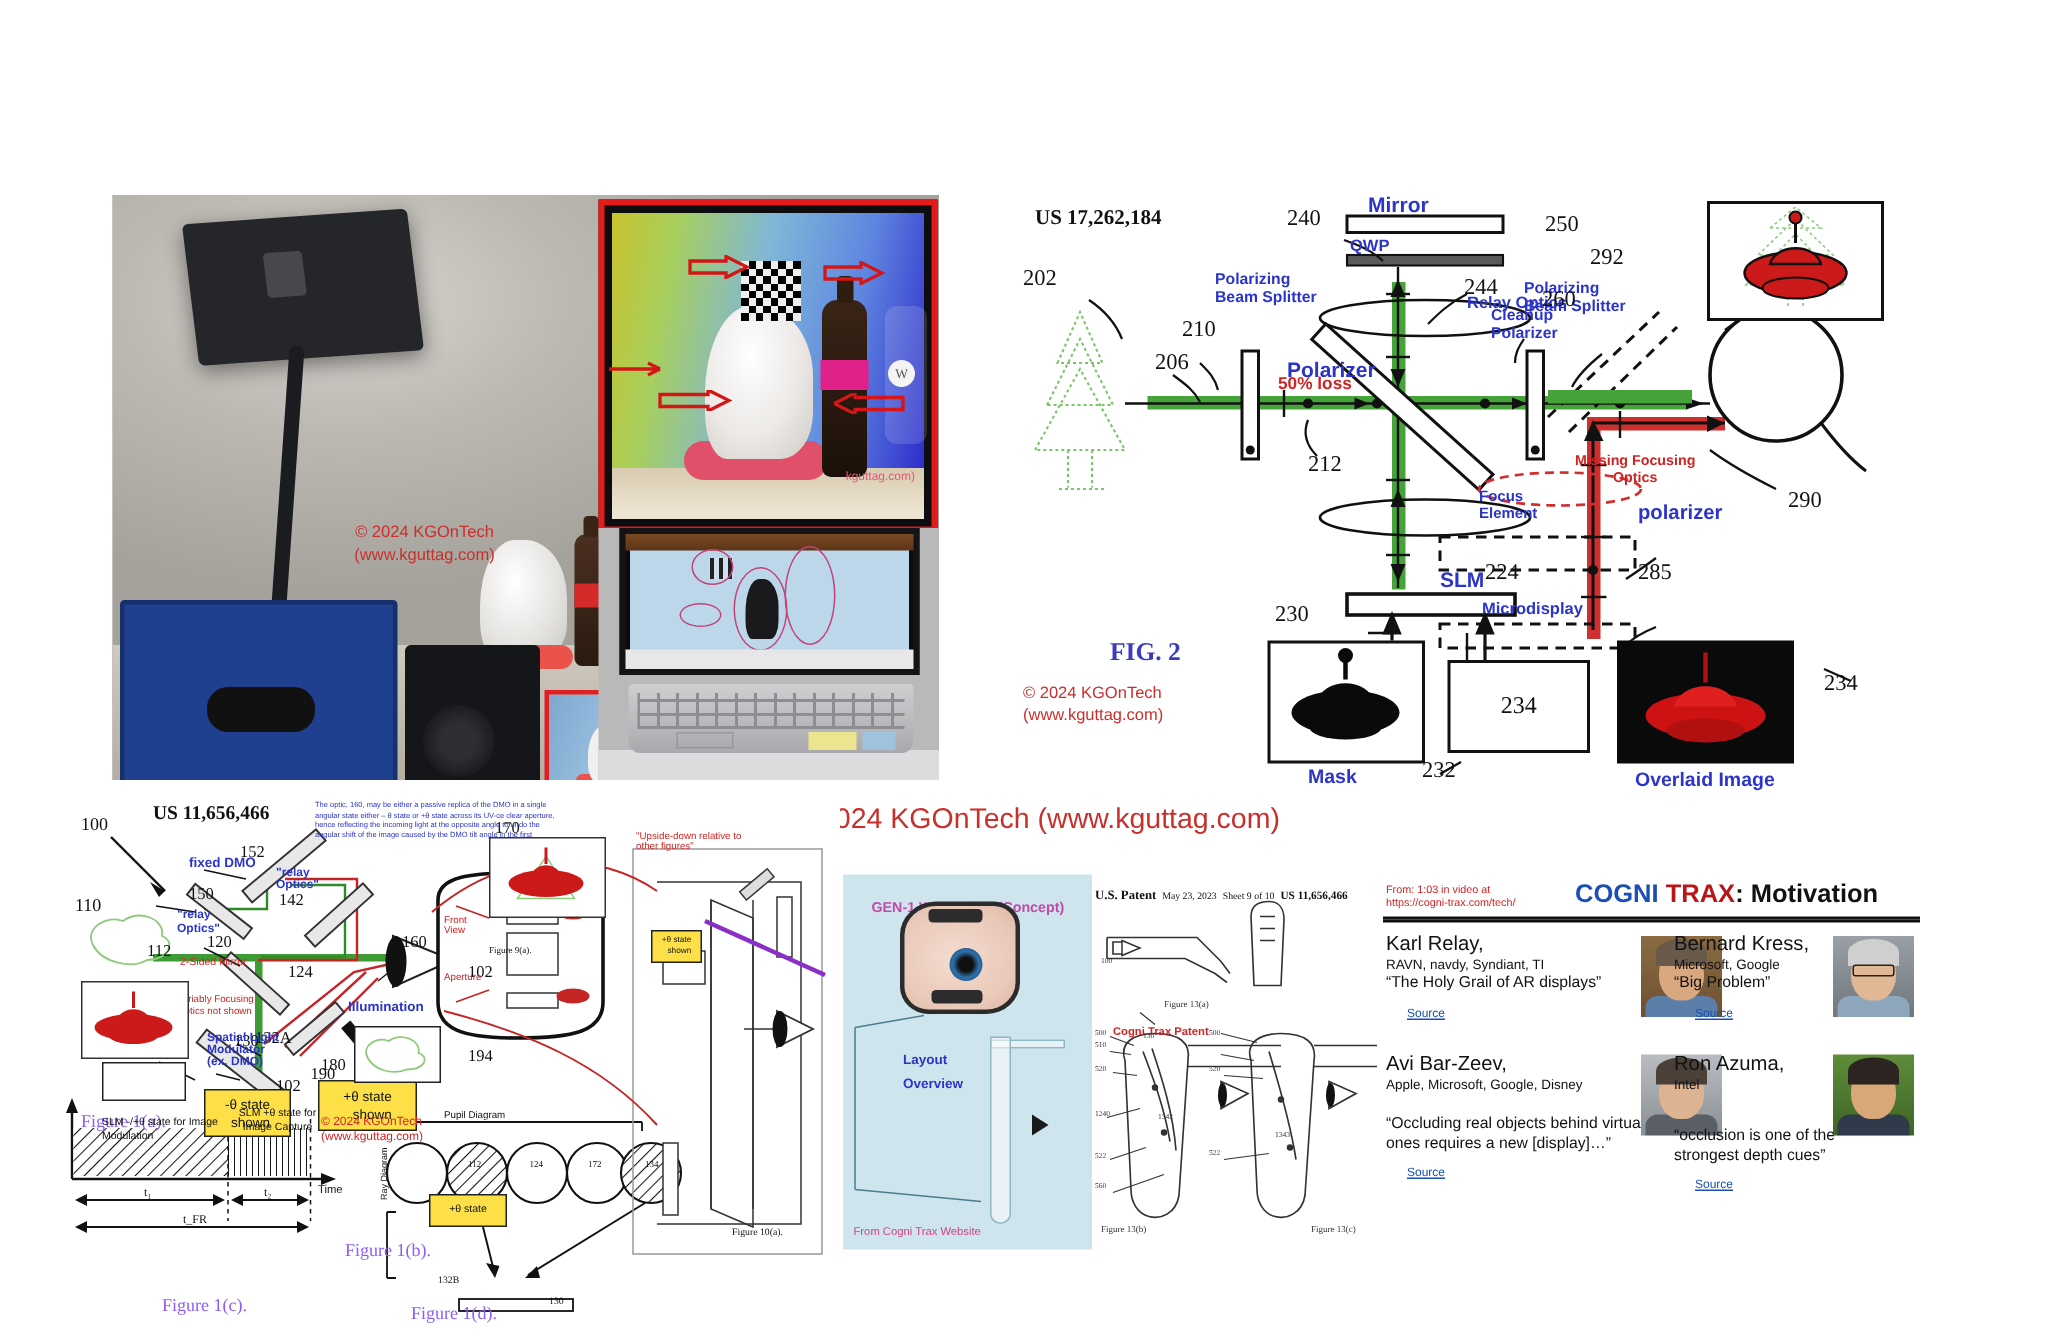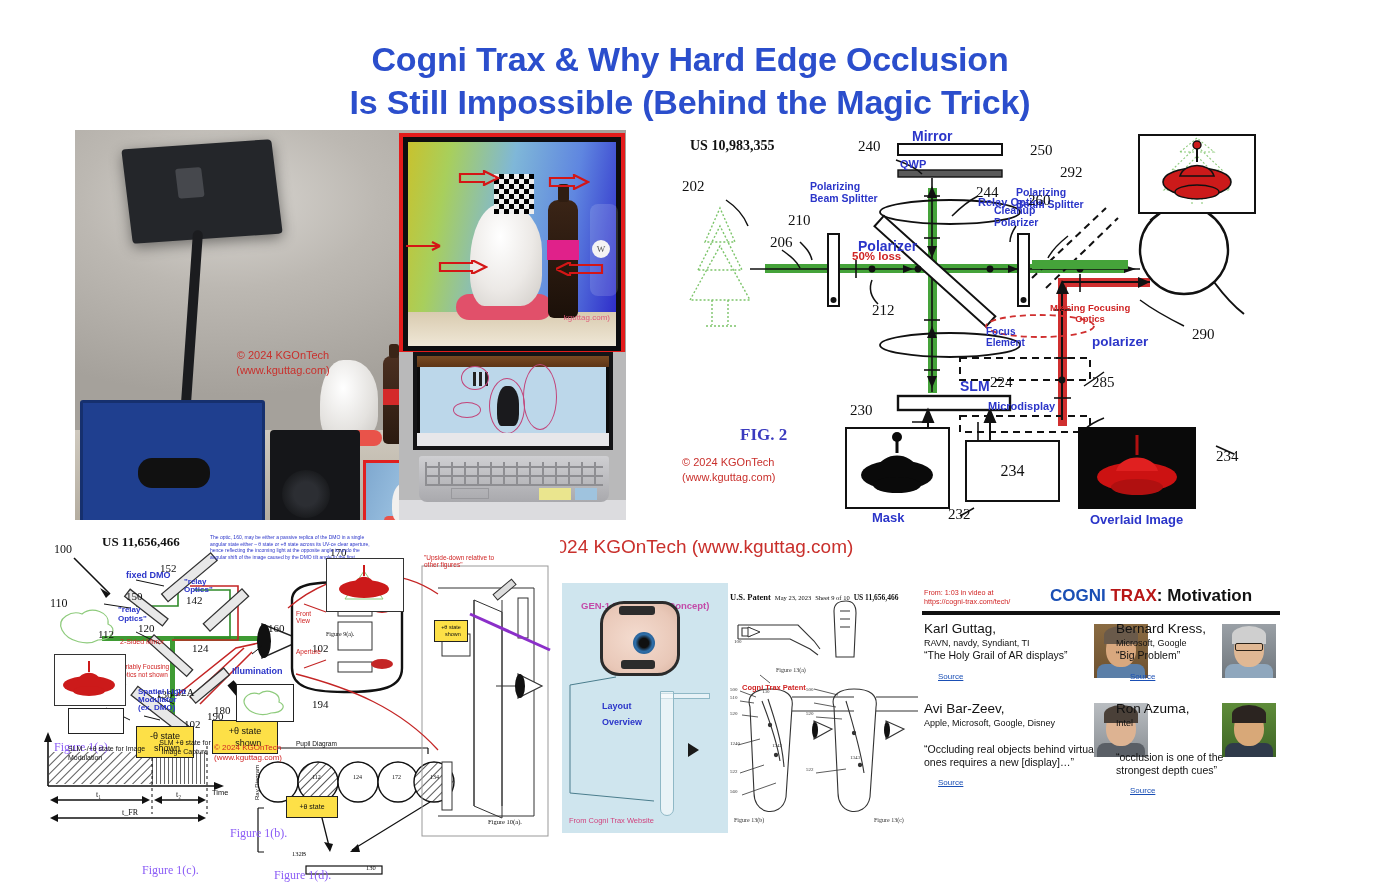--- a/index.html
+++ b/index.html
@@ -344,24 +344,20 @@
            width:48px; height:14px; border-radius:8px 8px 0 0;}
   .s1{background:#5b7fa8;} .s2{background:#8fa7bd;} .s3{background:#5a5f66;} .s4{background:#2f3a4a;}
   .glasses { position:absolute; left:50%; top:42%; transform:translate(-50%,-50%);
              width:28px; height:8px; border:1.5px solid #2a2218; border-radius:2px;}
 </style>
 </head>
 <body>
 
 <div id="slide">
 
-  <div class="title">
-    <span>Cogni Trax &amp; Why Hard Edge Occlusion</span>
-    <span class="l2">Is Still Impossible (Behind the Magic Trick)</span>
-  </div>
 
   <div class="photo-panel">
     <div class="lab-bg"></div>
     <div class="lab-table"></div>
     <div class="monitor-back"></div>
     <div class="monitor-stem"></div>
     <div class="sneaker"></div>
     <div class="bottle">
       <div class="neck"></div>
       <div class="label"></div>
@@ -438,21 +434,21 @@
     </div>
     <div class="lt-kb">
       <div class="lt-keys"></div>
       <div class="lt-pad"></div>
       <div class="lt-note"></div>
       <div class="lt-note2"></div>
     </div>
   </div>
 
   <div class="fig2">
-    <div class="usnum">US 10,983,355</div>
+    <div class="usnum">US 17,262,184</div>
 
     <svg width="620" height="400" style="position:absolute;left:0;top:0">
 
       <rect x="105" y="134" width="360" height="9" fill="#45a33a"></rect>
       <rect x="268" y="58" width="9" height="78" fill="#45a33a"></rect>
       <rect x="268" y="143" width="9" height="120" fill="#45a33a"></rect>
       <line x1="90" y1="139" x2="480" y2="139" stroke="#111" stroke-width="1.6"></line>
       <line x1="272" y1="48" x2="272" y2="262" stroke="#111" stroke-width="1.6"></line>
 
       <g stroke="#52a martian"></g>
@@ -868,21 +864,21 @@
     </div>
     <div class="bl-sb" style="left:28px;top:180px;width:56px;height:26px;"></div>
     <div class="bl-sb" style="left:196px;top:156px;width:58px;height:38px;">
       <svg width="54" height="34" viewBox="0 0 54 34">
         <path d="M8 20 C 4 12, 14 6, 22 9 C 30 3, 44 8, 42 17 C 50 20, 46 28, 34 28 C 24 32, 12 28, 8 20 Z" fill="none" stroke="#8ecb7c" stroke-width="1.2"></path>
       </svg>
     </div>
 
     <div class="bl-cap" style="left:14px;top:212px;">Figure 1(a).</div>
     <div class="bl-cap" style="left:190px;top:298px;">Figure 1(b).</div>
-    <div class="bl-cap" style="left:68px;top:335px;margin-left:34px;">Figure 1(c).</div>
+    <div class="bl-cap" style="left:68px;top:335px;">Figure 1(c).</div>
     <div class="bl-cap" style="left:234px;top:340px;">Figure 1(d).</div>
 
     <div class="bl-r" style="left:174px;top:215px;font-size:8px;line-height:10px;">
       <span>© 2024 KGOnTech</span><br>
       <span>(www.kguttag.com)</span>
     </div>
 
     <div style="position:absolute;left:28px;top:216px;width:100px;color:#111;font-size:7px;line-height:9px;font-family:'Liberation Sans',sans-serif;">SLM -/+θ state for Image Modulation</div>
     <div style="position:absolute;left:118px;top:210px;width:54px;text-align:center;color:#111;font-size:7px;line-height:9px;font-family:'Liberation Sans',sans-serif;">SLM +θ state for Image Capture</div>
     <div style="position:absolute;left:172px;top:260px;color:#111;font-size:7.5px;font-family:'Liberation Sans',sans-serif;">Time</div>
@@ -1001,21 +997,21 @@
 
   <div class="motiv">
     <div class="mv-from">
       <div>From: 1:03 in video at</div>
       <div>https://cogni-trax.com/tech/</div>
     </div>
     <div class="mv-title"><span class="c1">COGNI</span> <span class="c2">TRAX</span><span>: Motivation</span></div>
     <div class="mv-rule"></div>
 
     <div class="mv-cell" style="left:2px;top:38px;">
-      <div class="mv-name">Karl Guttag,</div>
+      <div class="mv-name">Karl Relay,</div>
       <div class="mv-comp">RAVN, navdy, Syndiant, TI</div>
       <div class="mv-quote">“The Holy Grail of AR displays”</div>
       <div style="padding-left:14px;margin-top:3px;"><span class="mv-src">Source</span></div>
     </div>
     <div class="headshot hs1" style="left:172px;top:41px;">
       <div class="shirt s1"></div>
       <div class="face f1"></div>
       <div class="hair h1"></div>
     </div>
 

